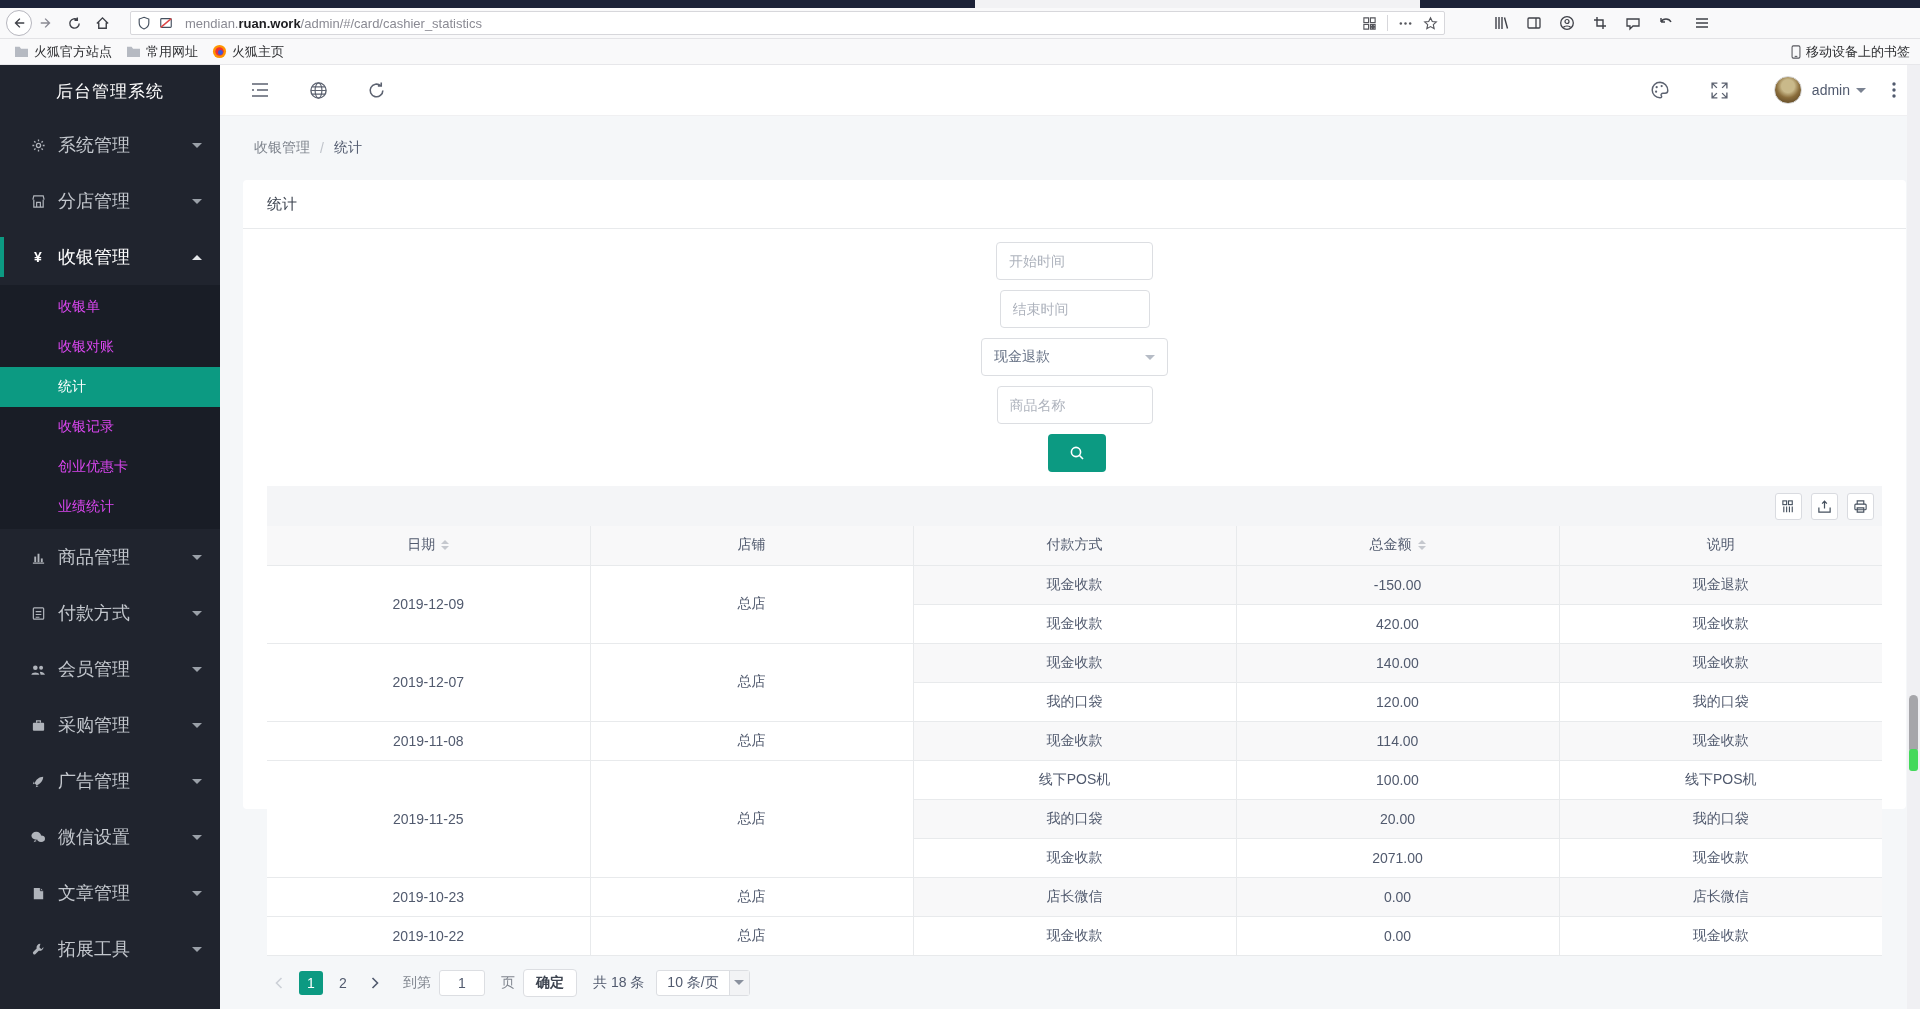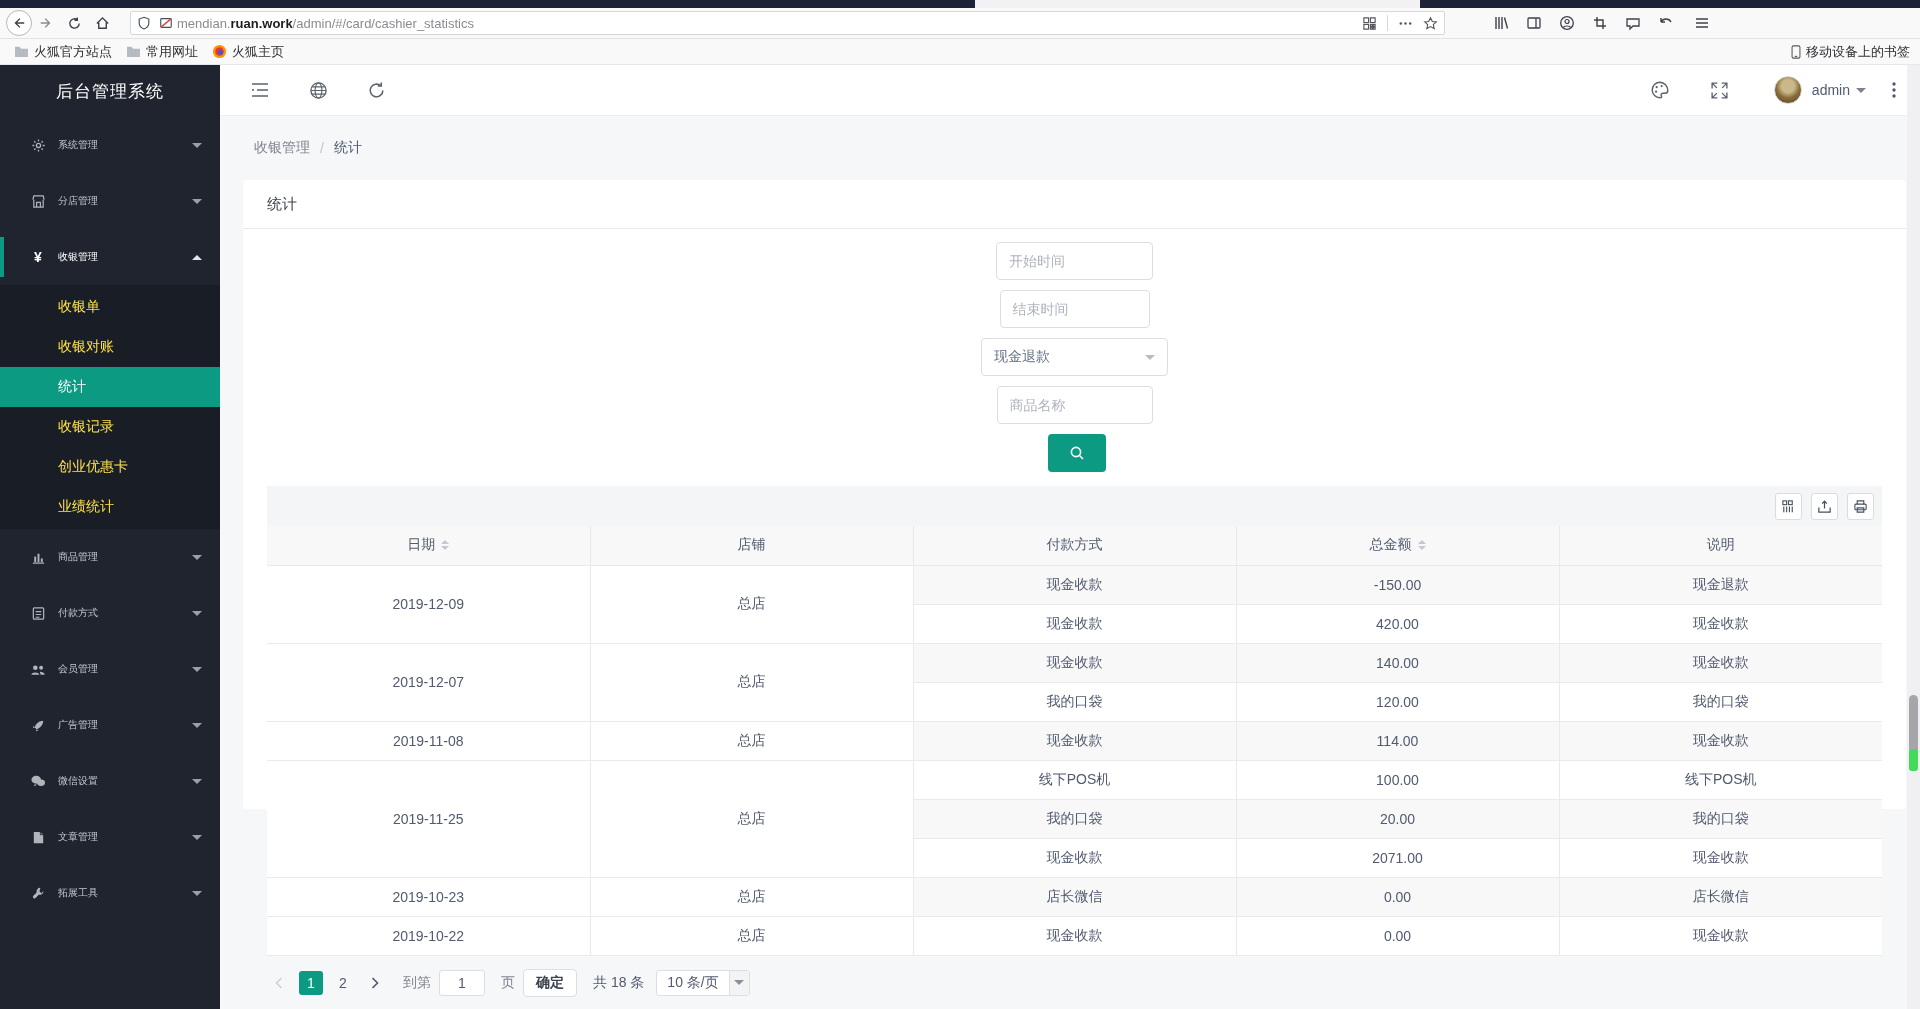--- a/index.html
+++ b/index.html
@@ -13,21 +13,21 @@
   .tabstrip { position:absolute; top:0; left:0; width:1920px; height:8px; background:#1c2237; }
   .tabstrip .active-tab { position:absolute; left:975px; top:0; width:445px; height:8px; background:#f2f2f4; }
   .nav-toolbar { position:absolute; top:8px; left:0; width:1920px; height:31px; background:#f9f9fa;
     display:flex; align-items:center; border-bottom:1px solid #e3e3e6; }
   .nav-btn { width:28px; height:24px; display:flex; align-items:center; justify-content:center; color:#3f4148; }
   .back-circle { width:26px; height:26px; border:1px solid #b6b6be; border-radius:50%; background:#fff;
     display:flex; align-items:center; justify-content:center; margin-left:6px; color:#3f4148; }
   .fwd { color:#8a8a93; }
   .url-bar { margin-left:14px; width:1315px; height:24px; background:#fff; border:1px solid #d7d7db;
     border-radius:2px; display:flex; align-items:center; padding:0 6px; }
-  .url-text { margin-left:4px; font-size:13px; color:#8a8a93; flex:1; white-space:nowrap; overflow:hidden; }
+  .url-text { margin-left:12px; font-size:13px; color:#8a8a93; flex:1; white-space:nowrap; overflow:hidden; }
   .url-text b { color:#1d1d20; font-weight:bold; }
   .url-right { display:flex; align-items:center; gap:10px; color:#55565c; }
   .url-sep { width:1px; height:16px; background:#d7d7db; }
   .chrome-icons { display:flex; align-items:center; gap:17px; margin-left:48px; color:#3f4148; }
   .hamburger { margin-left:20px; color:#3f4148; }
 
   .bookmarks-bar { position:absolute; top:39px; left:0; width:1920px; height:26px; background:#f9f9fa;
     display:flex; align-items:center; font-size:13px; color:#2f3033; border-bottom:1px solid #e7e7ea; }
   .bm-item { display:flex; align-items:center; gap:5px; margin-left:14px; }
   .bm-right { margin-left:auto; margin-right:10px; display:flex; align-items:center; gap:4px; color:#2f3033; }
@@ -35,28 +35,28 @@
   
   .app { position:absolute; top:65px; left:0; width:1920px; height:944px; display:flex; }
 
   
   .sidebar { width:220px; background:#20242e; color:#c3c7cd; flex:0 0 220px; overflow:hidden; }
   .side-title { height:52px; display:flex; align-items:center; justify-content:center;
     color:#fff; font-size:17px; letter-spacing:1px; }
   .menu-item { height:56px; display:flex; align-items:center; padding:0 18px 0 30px; cursor:pointer; position:relative; }
   .menu-item .mi-icon { width:16px; height:16px; margin-right:12px; color:#b0b4bb; flex:0 0 16px;
     display:flex; align-items:center; justify-content:center; font-size:14px; }
-  .menu-item .mi-label { flex:1; font-size:10px; }
+  .menu-item .mi-label { flex:1; font-size:18px; }
   .chev { width:0; height:0; border-left:5px solid transparent; border-right:5px solid transparent; }
   .chev.down { border-top:5px solid #9aa0a8; }
   .chev.up { border-bottom:5px solid #e4e6e9; }
   .menu-item.open { color:#fff; }
   .menu-item.open::before { content:""; position:absolute; left:0; top:8px; bottom:8px; width:4px; background:#0c9a82; }
   .submenu { background:#191d26; padding:2px 0; }
-  .sub-item { height:40px; display:flex; align-items:center; padding-left:58px; font-size:14px; color:#fde047; cursor:pointer; }
+  .sub-item { height:40px; display:flex; align-items:center; padding-left:58px; font-size:14px; color:#d946ef; cursor:pointer; }
   .sub-item.active { background:#0c9a82; color:#fff; }
 
   
   .main { flex:1; display:flex; flex-direction:column; background:#f5f7f9; min-width:0; }
   .main-header { height:51px; background:#fff; display:flex; align-items:center; padding:0 24px 0 30px;
     border-bottom:1px solid #f0f0f2; }
   .hdr-icon { width:20px; height:20px; color:#5c6270; margin-right:38px; display:flex; align-items:center; justify-content:center; cursor:pointer; }
   .hdr-right { margin-left:auto; display:flex; align-items:center; gap:0; }
   .hdr-right .hdr-icon { margin-right:0; margin-left:40px; }
   .avatar { width:28px; height:28px; border-radius:50%; margin-left:44px;
@@ -322,20 +322,30 @@
             <circle cx="6" cy="6" r="2.6" fill="currentColor"></circle>
             <path d="M1.5 14 C2 10.5 10 10.5 10.5 14 Z" fill="currentColor"></path>
             <circle cx="12.5" cy="6" r="2.2" fill="currentColor"></circle>
             <path d="M11 10.5 C14.5 10.5 16.5 12 16.8 14 H12" fill="currentColor"></path>
           </svg>
         </span>
       <span class="mi-label">会员管理</span>
       <span class="chev down"></span>
     </div>
 
+    <div class="menu-item">
+      <span class="mi-icon">
+          <svg width="15" height="15" viewBox="0 0 16 16">
+            <rect x="2" y="5" width="12" height="8.5" rx="1" fill="currentColor"></rect>
+            <path d="M6 5 V3 h4 v2" stroke="currentColor" stroke-width="1.4" fill="none"></path>
+          </svg>
+        </span>
+      <span class="mi-label">采购管理</span>
+      <span class="chev down"></span>
+    </div>
 
 
     <div class="menu-item">
       <span class="mi-icon">
           <svg width="15" height="15" viewBox="0 0 16 16">
             <path d="M13 3 C9 3 5 6 4 10 l2 2 C10 11 13 7 13 3 Z M4 10 l-2 1 1-3 M6 12 l-1 2 3-1" fill="currentColor"></path>
           </svg>
         </span>
       <span class="mi-label">广告管理</span>
       <span class="chev down"></span>

